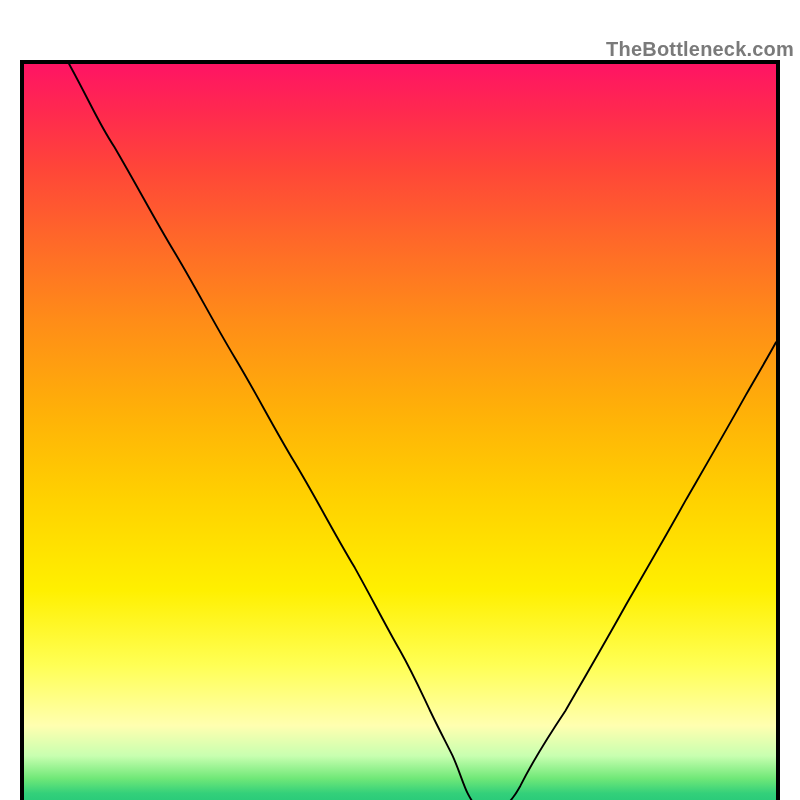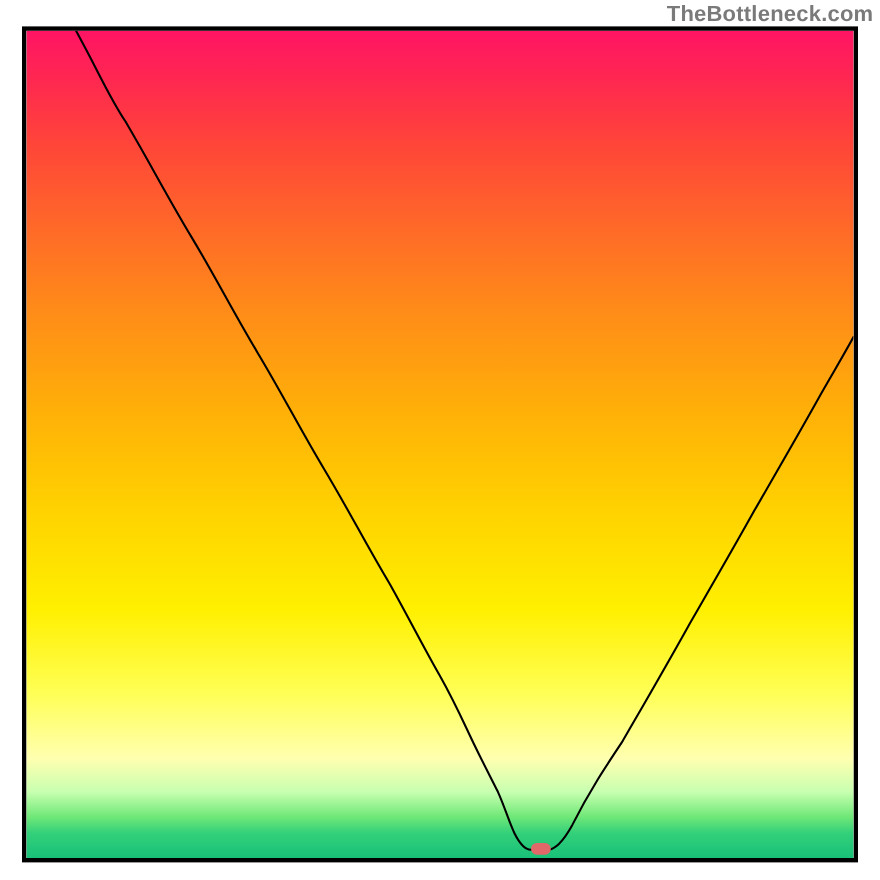--- a/index.html
+++ b/index.html
@@ -7,20 +7,21 @@
     padding: 0;
     width: 800px;
     height: 800px;
     background: #ffffff;
     font-family: Arial, Helvetica, sans-serif;
   }
   .container {
     width: 800px;
     height: 632px;
     position: relative;
+    margin-top: 36px;
   }
   .watermark {
     position: absolute;
     top: 2px;
     right: 6px;
     font-size: 20px;
     font-weight: bold;
     color: #7a7a7a;
     letter-spacing: 0.2px;
     z-index: 10;

